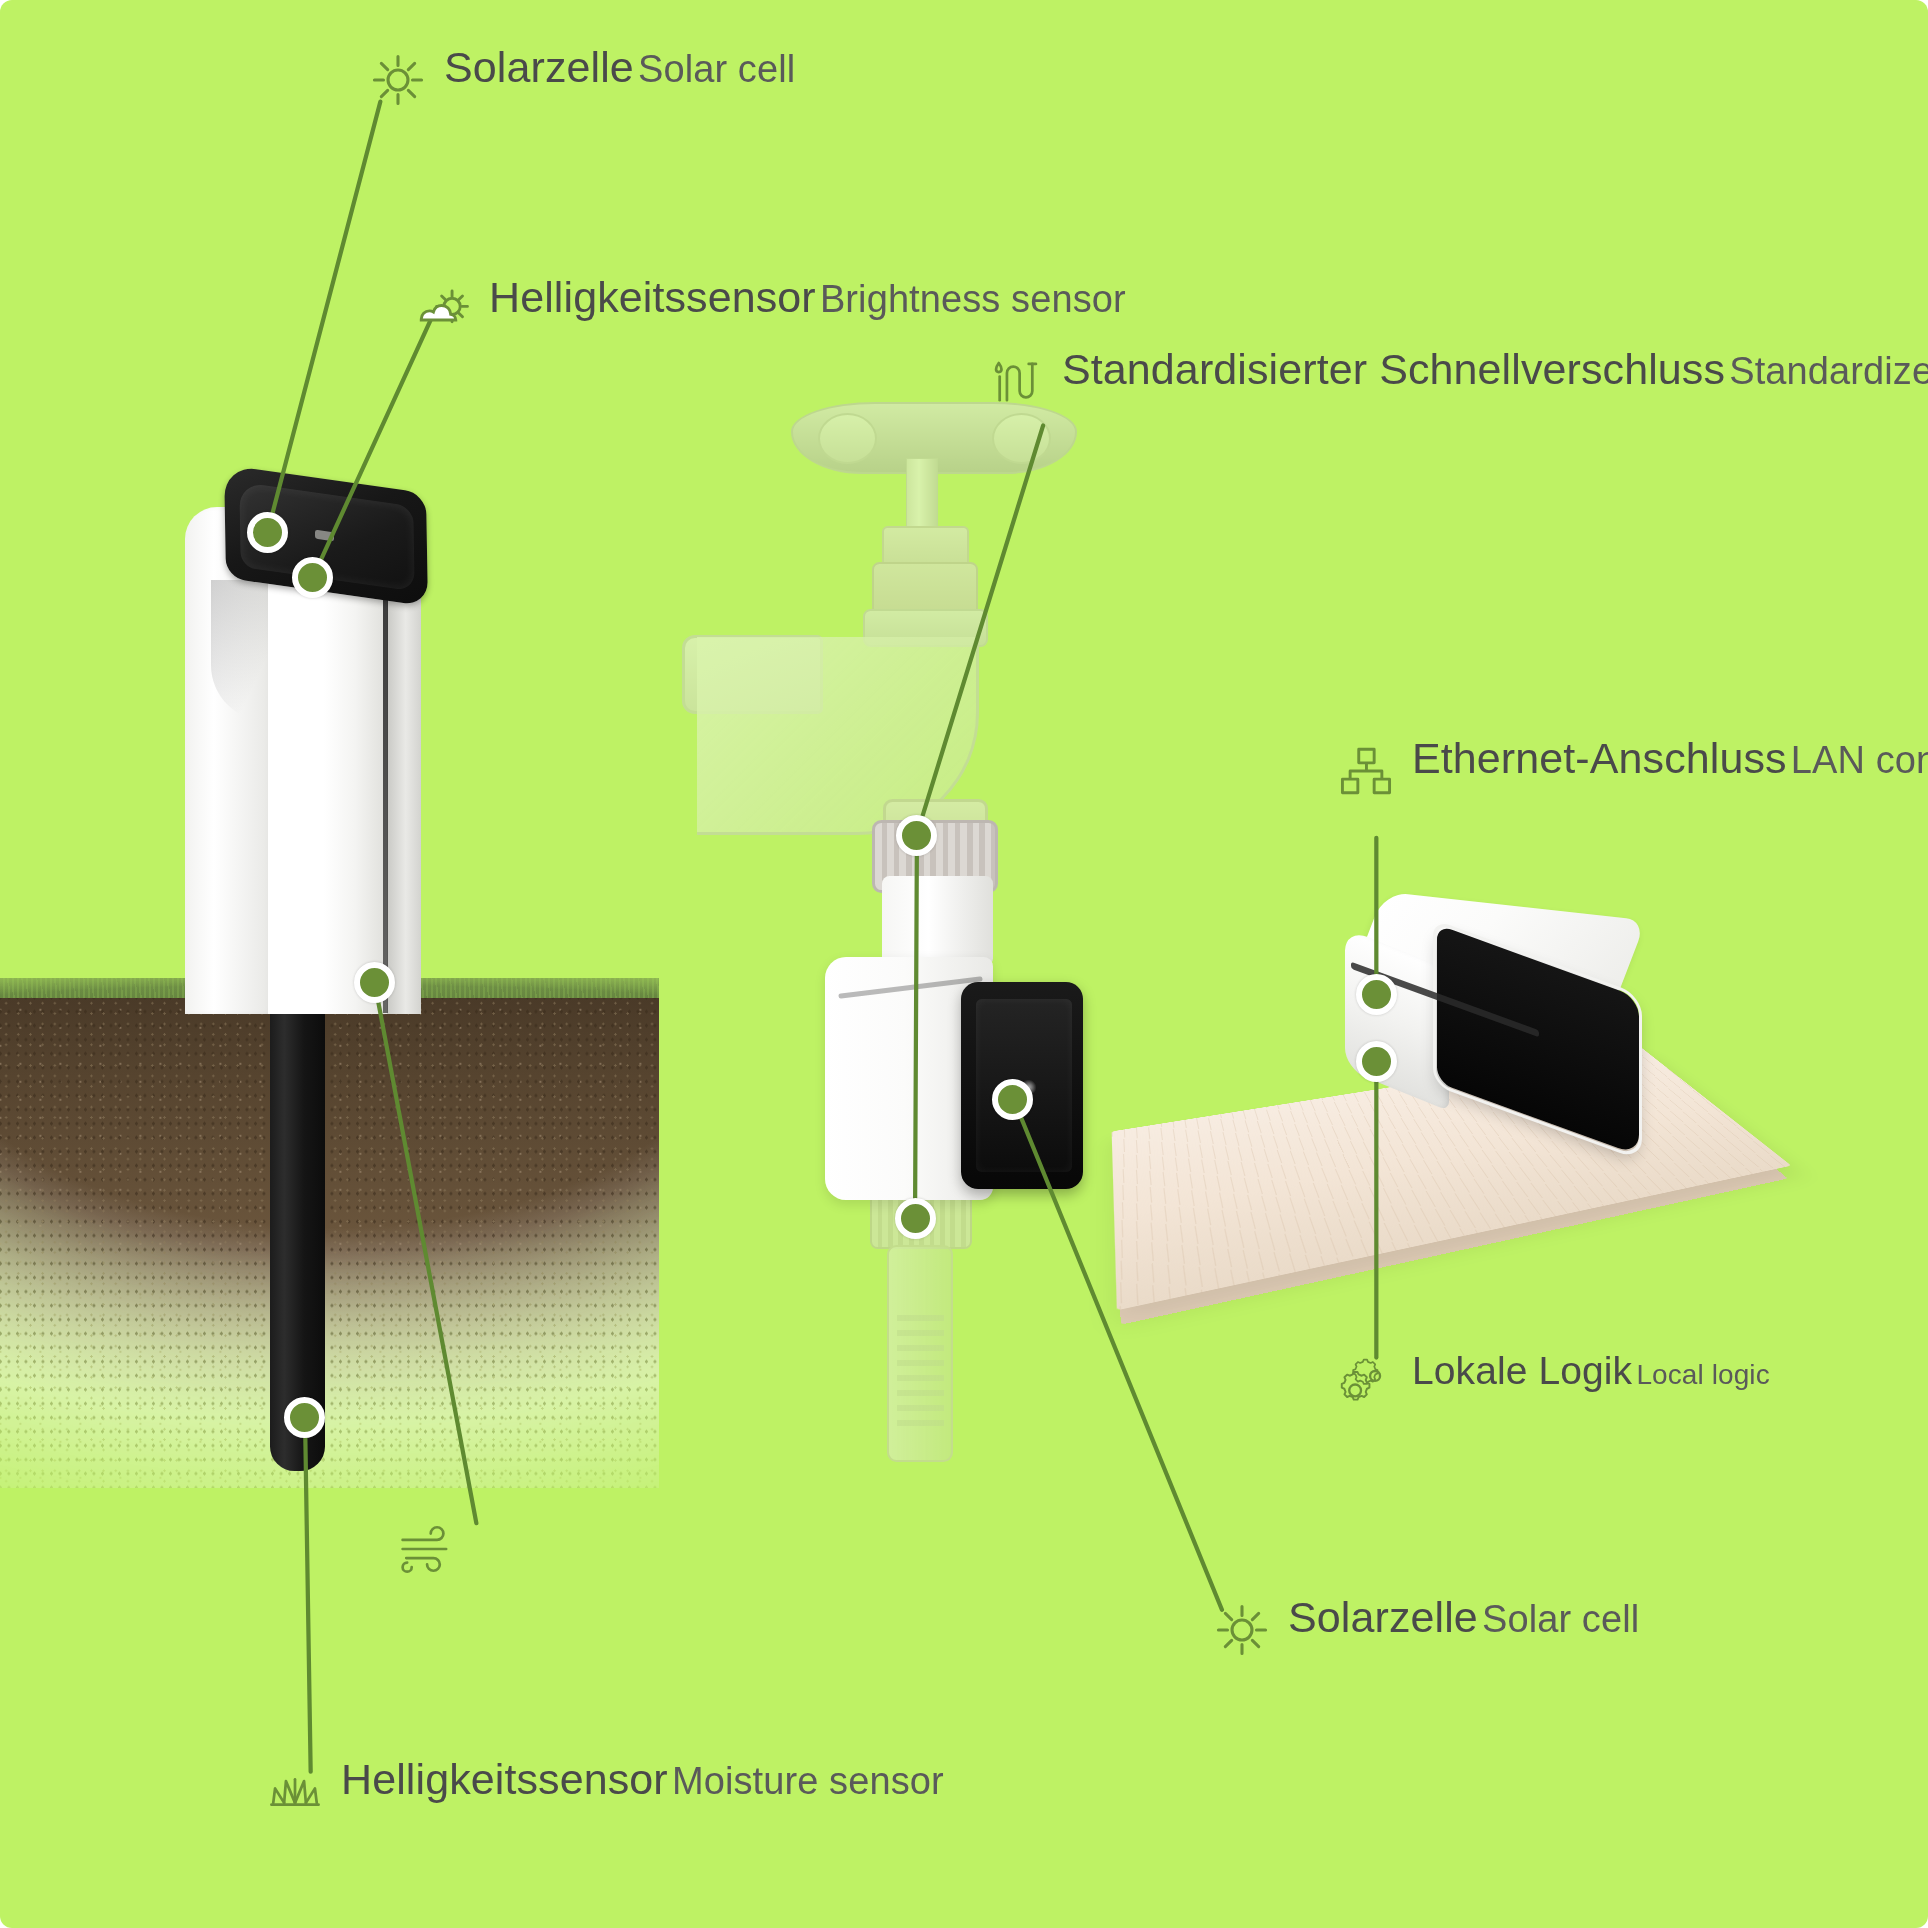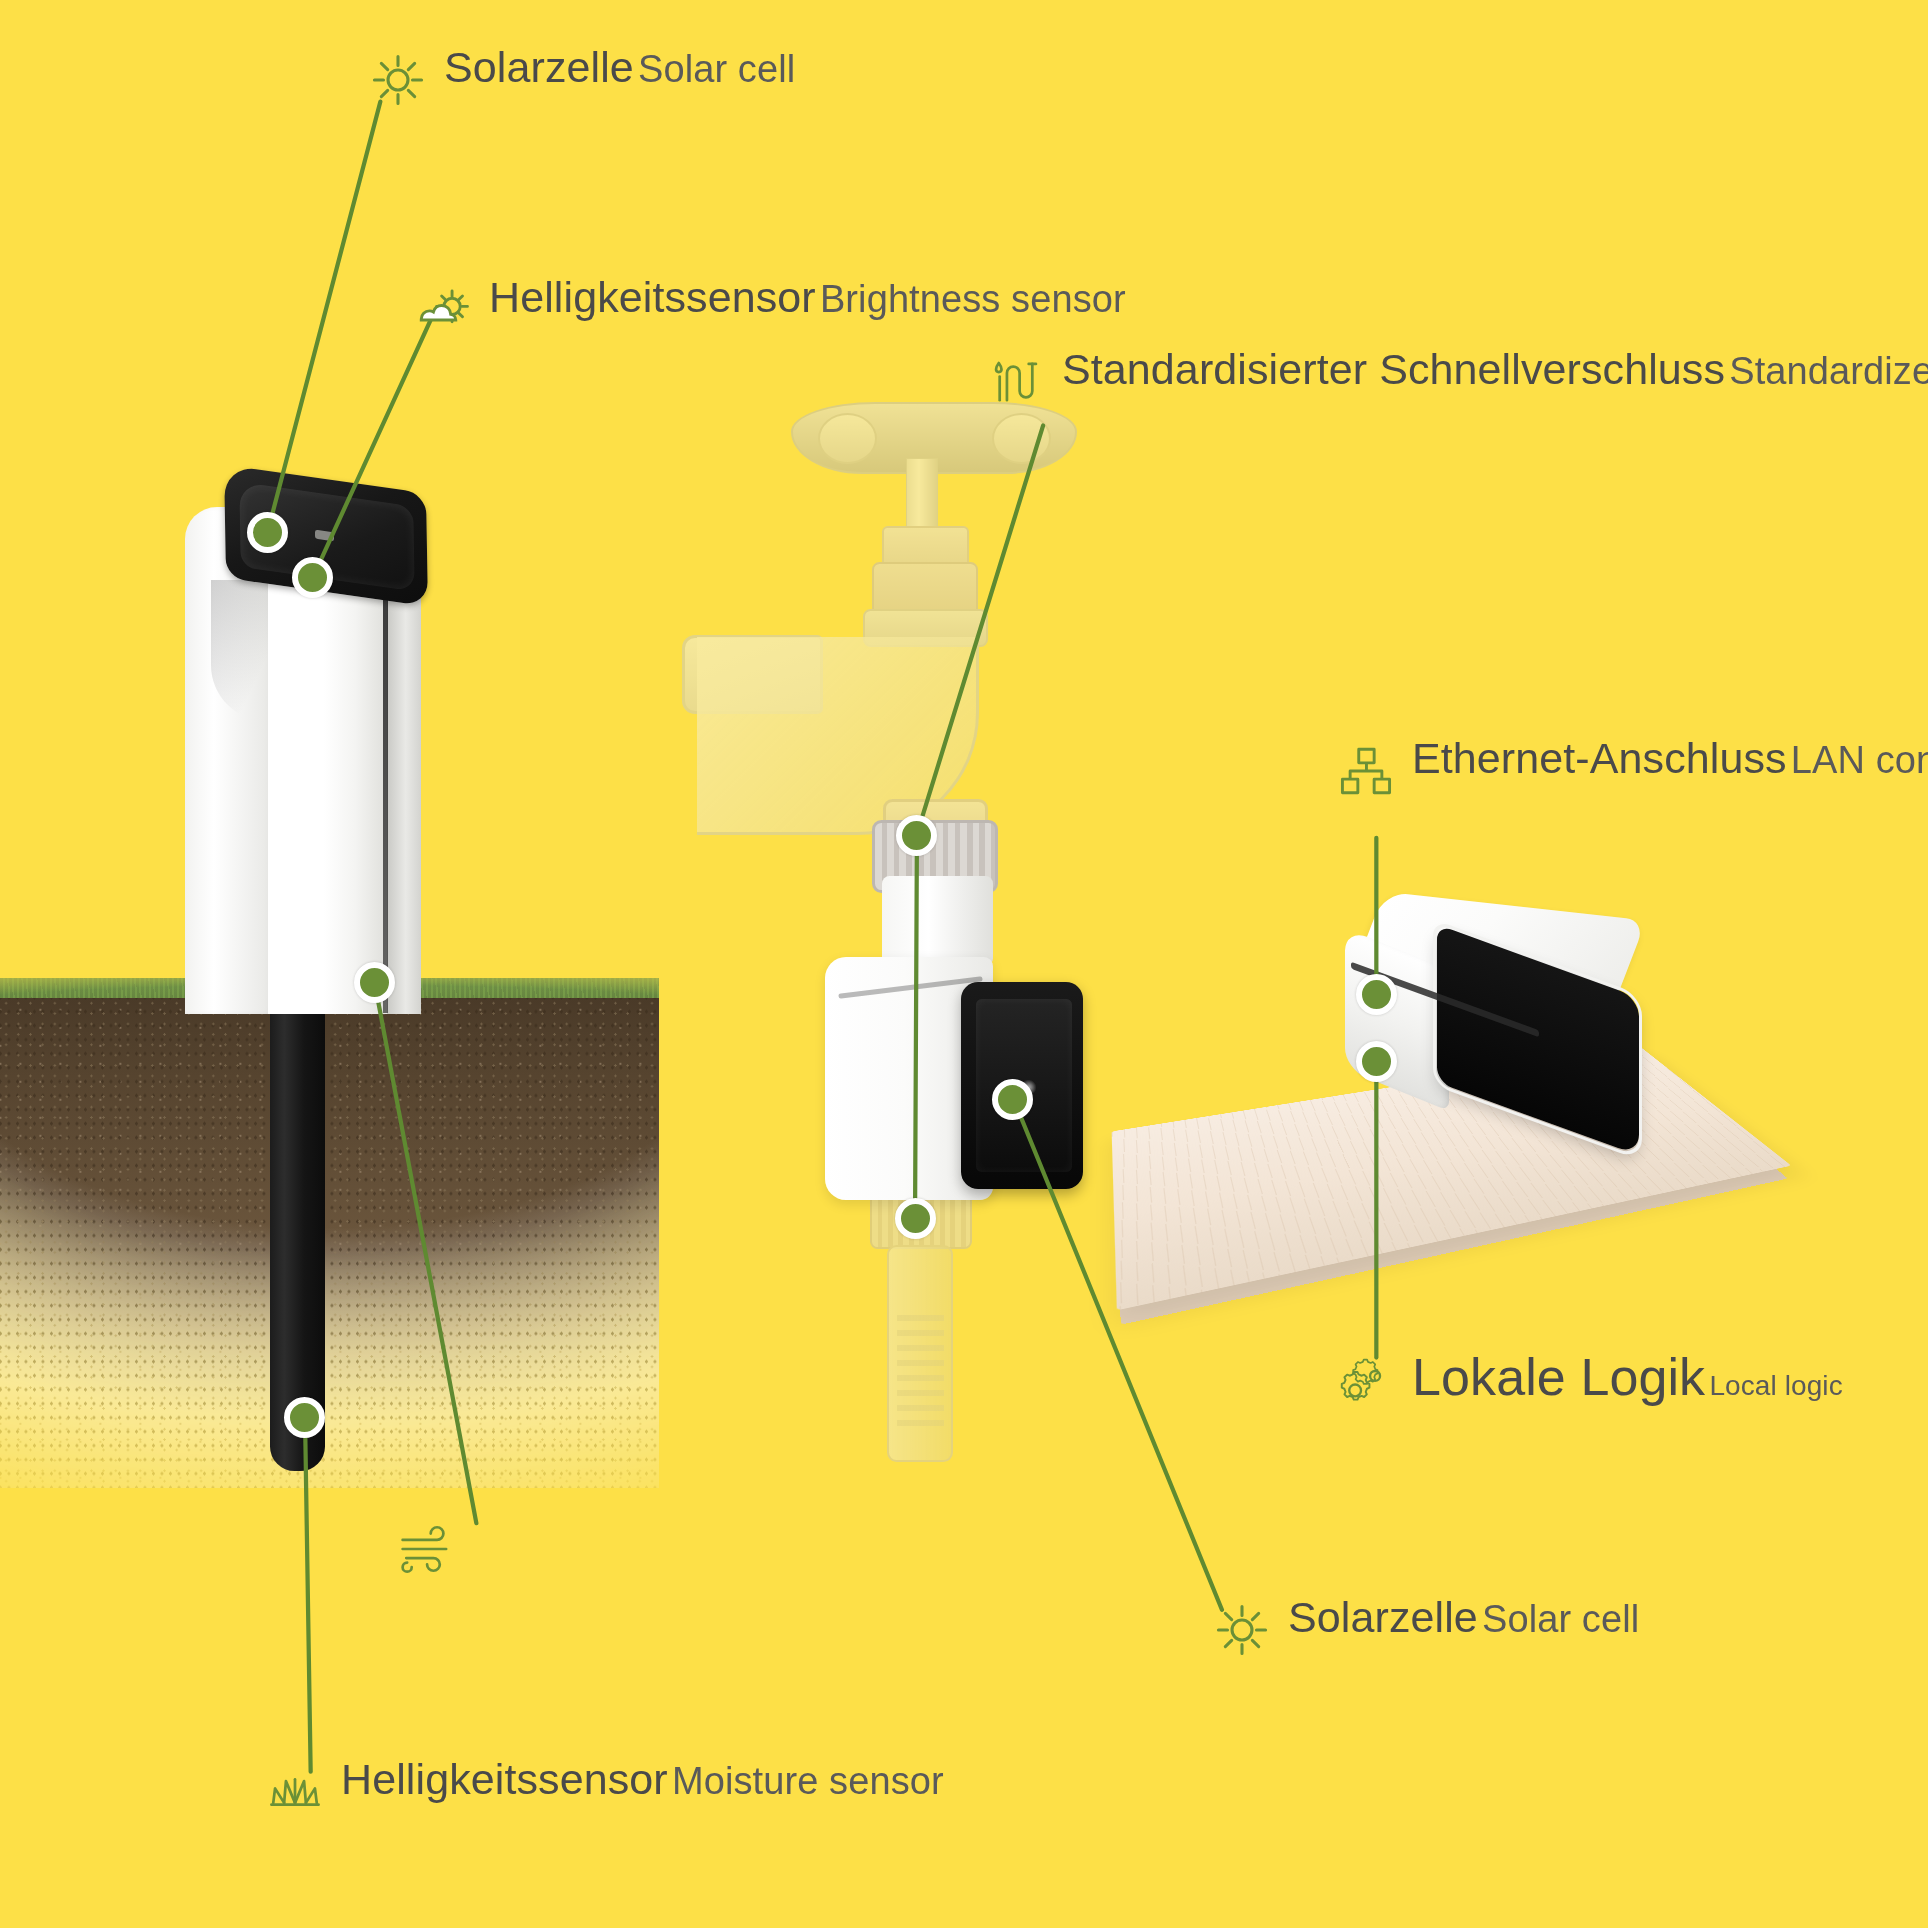--- a/index.html
+++ b/index.html
@@ -4,22 +4,23 @@
 <title>Smart Garden Irrigation System Diagram</title>
 <style>
   html,body{margin:0;padding:0;background:#ffffff;}
   body{
     font-family:"Liberation Sans", sans-serif;
     -webkit-font-smoothing:antialiased;
   }
   #stage{
     position:relative;
     width:1928px;height:1928px;
-    background:#fde047;
+    background:#bef264;
     overflow:hidden;
+    border-radius:12px;
   }
 
   
   #wires{position:absolute;left:0;top:0;width:1928px;height:1928px;pointer-events:none;z-index:30;}
 
   
   .label{
     position:absolute;
     display:flex;
     align-items:flex-start;
@@ -42,21 +43,21 @@
     letter-spacing:0.1px;
   }
   .lab-en{
     font-size:38px;
     line-height:1.18;
     color:#5a5a5a;
     font-weight:400;
     margin-top:5.6px;
     letter-spacing:0.1px;
   }
-  .label.small .lab-de{font-size:52px;}
+  .label.small .lab-de{font-size:39px;}
   .label.small .lab-en{font-size:28px;}
 
   
   .dot{
     position:absolute;
     width:41px;height:41px;
     border-radius:50%;
     background:#6b9037;
     border:6.6px solid #ffffff;
     box-sizing:border-box;

